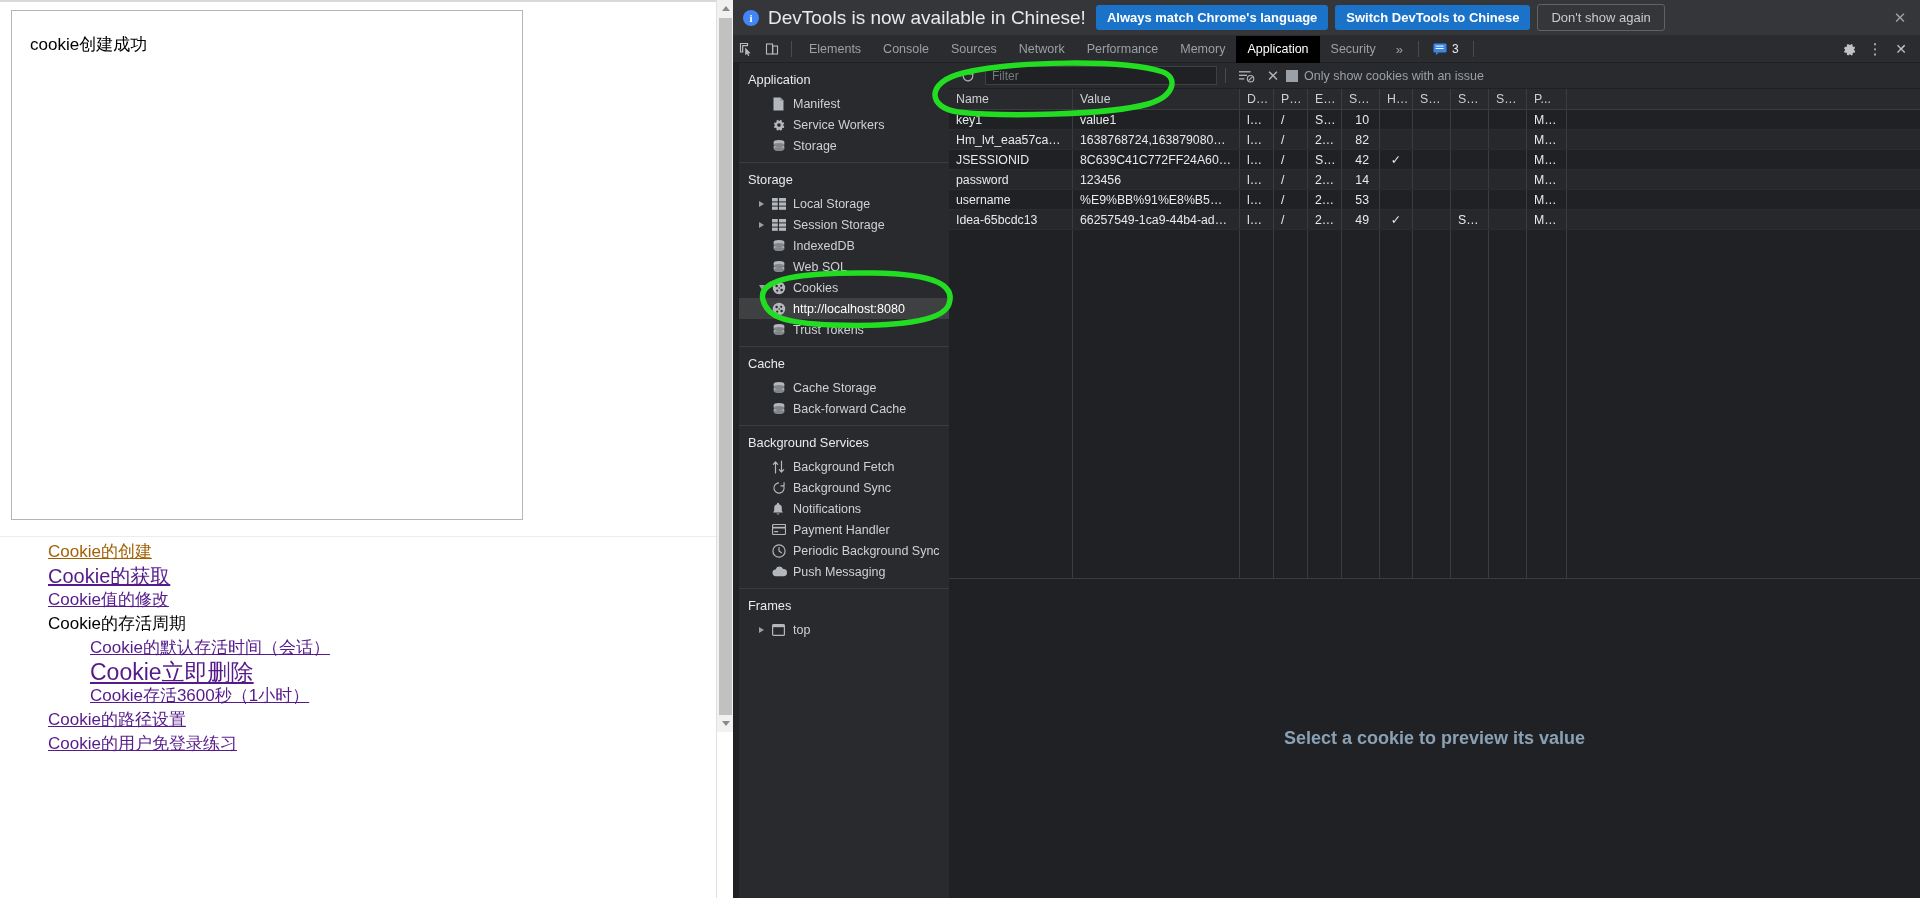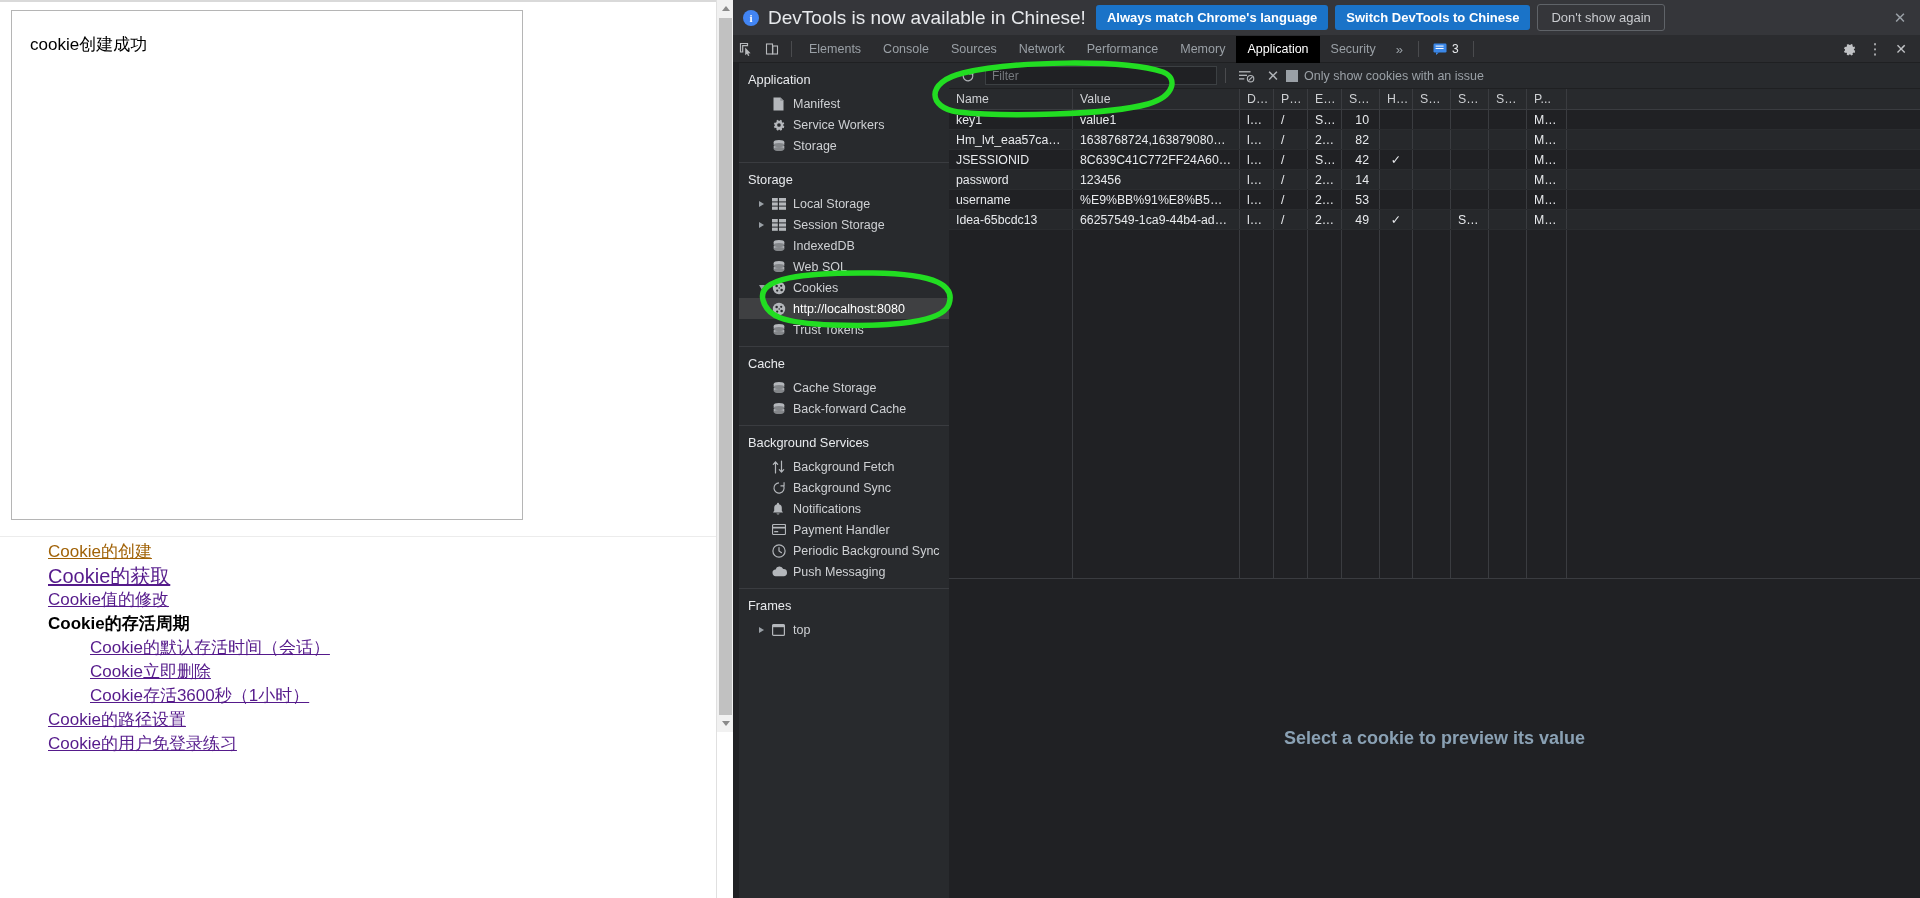--- a/index.html
+++ b/index.html
@@ -215,23 +215,23 @@
     <div id="textarea-box">
       <div id="textarea-text">cookie创建成功</div>
     </div>
 
     <div id="divider-line"></div>
 
     <div id="links">
         <div class="link-row lvl0"><a class="link-unvisited" style="font-size: 17px;">Cookie的创建</a></div>
         <div class="link-row lvl0"><a class="link-visited" style="font-size: 20px;">Cookie的获取</a></div>
         <div class="link-row lvl0"><a class="link-visited" style="font-size: 17px;">Cookie值的修改</a></div>
-        <div class="link-row lvl0"><span class="plain-text" style="font-size: 17px; text-decoration: none; font-weight: bold;">Cookie的存活周期</span></div>
+        <div class="link-row lvl0"><span class="plain-text" style="font-size: 17px; text-decoration: none;">Cookie的存活周期</span></div>
         <div class="link-row lvl1"><a class="link-visited" style="font-size: 17px;">Cookie的默认存活时间（会话）</a></div>
-        <div class="link-row lvl1"><a class="link-visited" style="font-size: 17px;">Cookie立即删除</a></div>
+        <div class="link-row lvl1"><a class="link-visited" style="font-size: 23px;">Cookie立即删除</a></div>
         <div class="link-row lvl1"><a class="link-visited" style="font-size: 17px;">Cookie存活3600秒（1小时）</a></div>
         <div class="link-row lvl0"><a class="link-visited" style="font-size: 17px;">Cookie的路径设置</a></div>
         <div class="link-row lvl0"><a class="link-visited" style="font-size: 17px;">Cookie的用户免登录练习</a></div>
       </div>
 
     <div id="page-scrollbar">
       <div class="sb-arrow up">
         <div class="tri tri-up"></div>
       </div>
       <div id="page-sb-thumb"></div>

